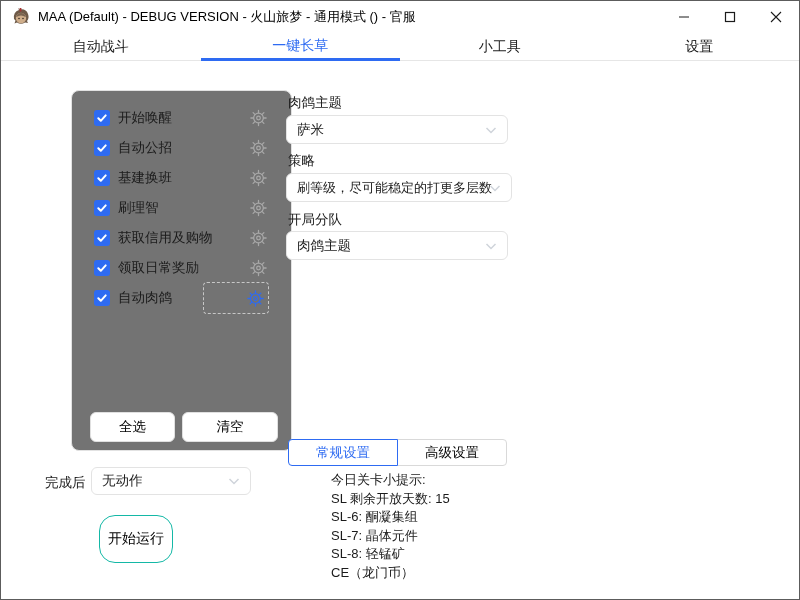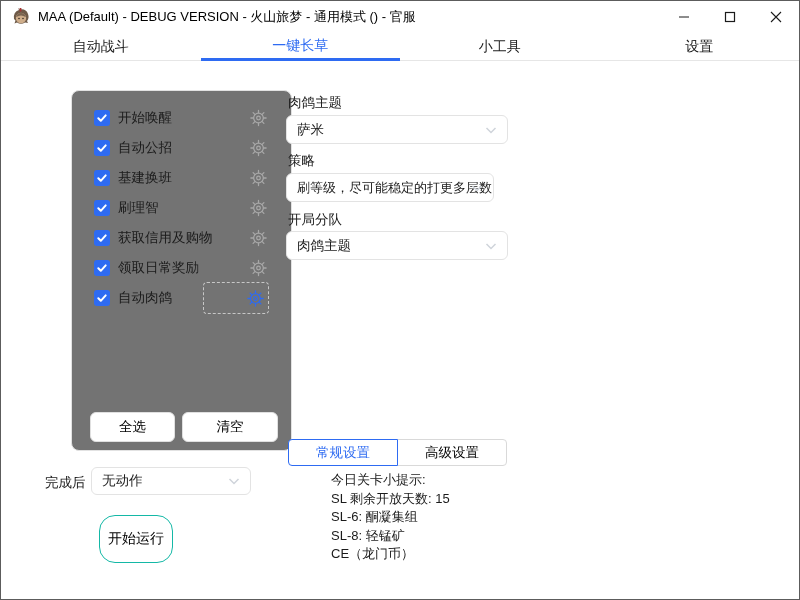--- a/index.html
+++ b/index.html
@@ -36,21 +36,21 @@
   .after-label { position:absolute; left:44px; top:473px; font-size:13.5px; }
   .dropdown { position:absolute; border:1px solid #e3e3e3; border-radius:6px; background:#fff; display:flex; align-items:center; font-size:13.5px; padding:0 26px 0 10px; white-space:nowrap; overflow:hidden; }
   .dd-after { left:90px; top:466px; width:160px; height:28px; }
   .chevron { position:absolute; right:8px; top:50%; transform:translateY(-50%); width:16px; height:16px; }
   .btn-start { position:absolute; left:98px; top:514px; width:74px; height:48px; border:1px solid #14b8a6; border-radius:16px; background:#fff; font-size:14px; display:flex; align-items:center; justify-content:center; }
 
   
   .field-label { position:absolute; left:287px; font-size:13.5px; }
   .lbl-theme { top:93px; } .lbl-strategy { top:151px; } .lbl-squad { top:210px; }
   .dd-theme { left:285px; top:114px; width:222px; height:29px; }
-  .dd-strategy { left:285px; top:172px; width:208px; height:29px; font-size:13px; }
+  .dd-strategy { left:285px; top:172px; width:226px; height:29px; font-size:13px; }
   .dd-squad { left:285px; top:230px; width:222px; height:29px; }
 
   .seg-btn { position:absolute; top:438px; height:27px; display:flex; align-items:center; justify-content:center; font-size:13.5px; background:#fff; }
   .seg-general { left:287px; width:110px; border:1px solid var(--accent); border-radius:4px 0 0 4px; color:var(--accent); z-index:2; }
   .seg-advanced { left:396px; width:110px; border:1px solid #d9d9d9; border-radius:0 4px 4px 0; }
 
   .tips { position:absolute; left:330px; top:470px; font-size:13px; line-height:18.5px; }
 </style>
 </head>
 <body>
@@ -237,17 +237,18 @@
     </span>
   </div>
 
   <button class="seg-btn seg-general">常规设置</button>
   <button class="seg-btn seg-advanced">高级设置</button>
 
   <div class="tips">
       <div>今日关卡小提示:</div>
       <div>SL 剩余开放天数: 15</div>
       <div>SL-6: 酮凝集组</div>
+      <div>SL-7: 晶体元件</div>
       <div>SL-8: 轻锰矿</div>
       <div>CE（龙门币）</div>
     </div>
 
 </div>
 
 </body></html>

